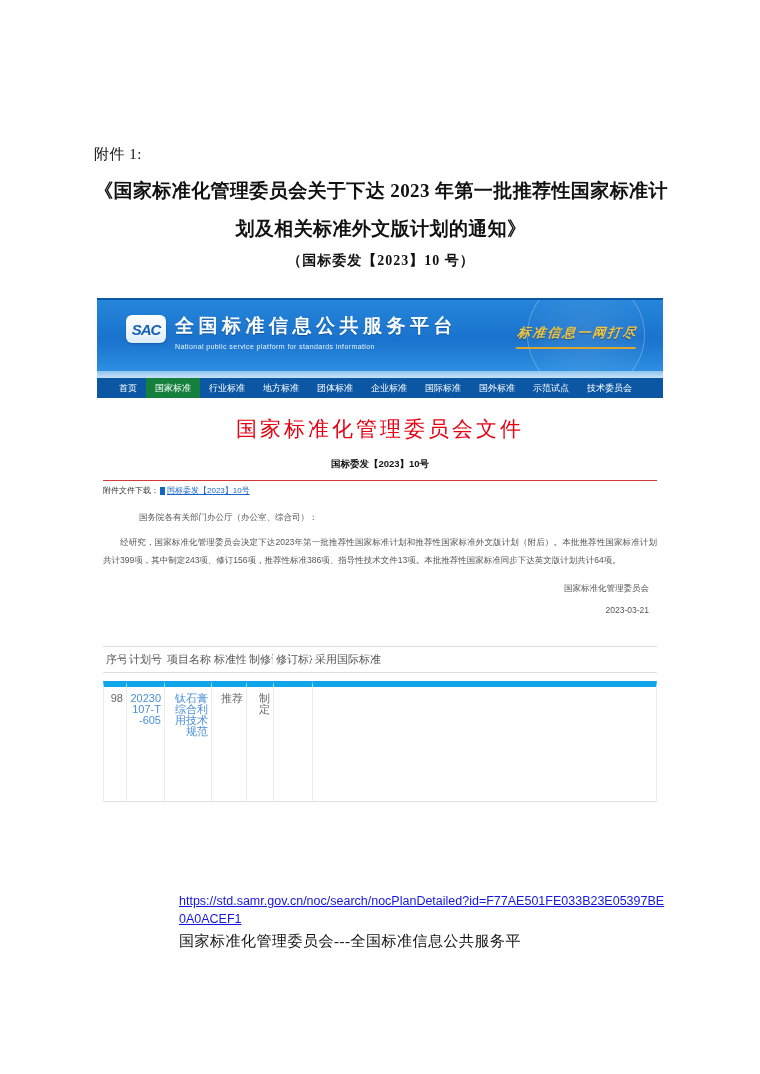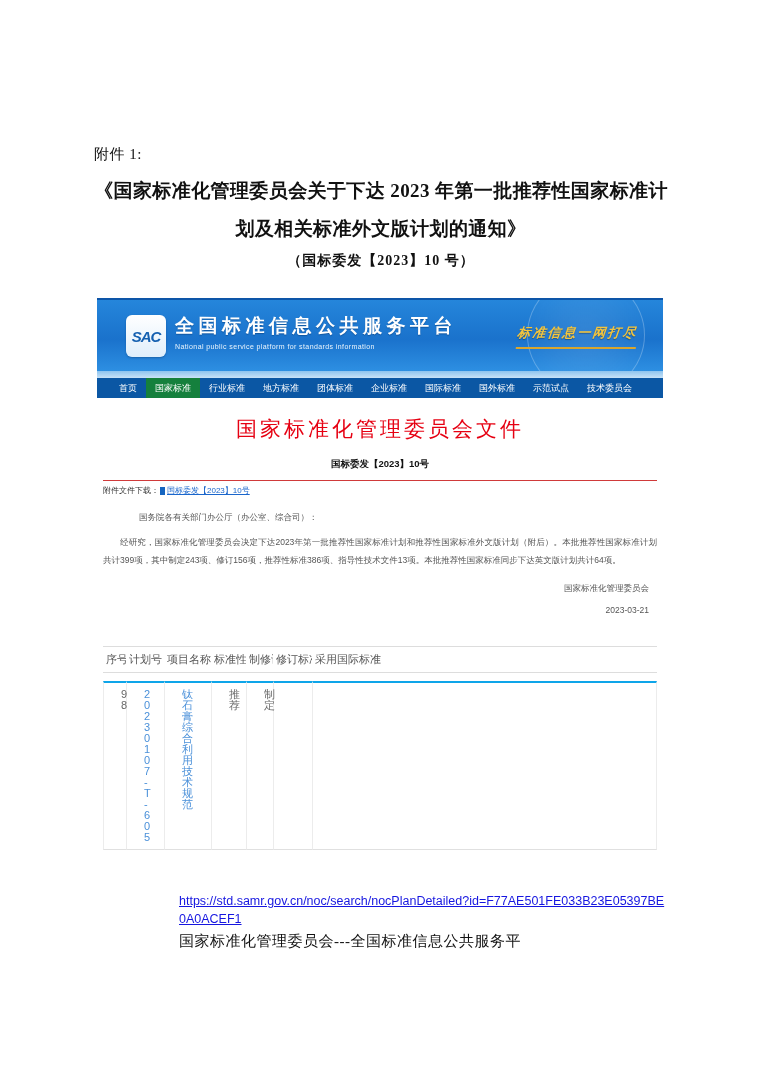--- a/index.html
+++ b/index.html
@@ -25,21 +25,21 @@
     position:relative; height:73px; overflow:hidden;
     background:linear-gradient(180deg,#2586db 0%,#1a72cc 55%,#2d8fe2 100%);
     border-top:2px solid #0d55a8;
   }
   .globe {
     position:absolute; right:18px; top:-24px; width:118px; height:118px;
     border-radius:50%; border:1px solid rgba(255,255,255,0.25);
     background:radial-gradient(circle at 50% 50%, rgba(255,255,255,0.10), rgba(255,255,255,0.02) 70%);
   }
   .logo {
-    position:absolute; left:29px; top:15px; width:40px; height:42px;
+    position:absolute; left:29px; top:15px; width:40px; height:28px;
     background:linear-gradient(180deg,#ffffff,#dfeefb); border-radius:6px;
     display:flex; align-items:center; justify-content:center;
     box-shadow:0 1px 2px rgba(0,40,90,0.35);
   }
   .logo-text { font-style:italic; font-weight:bold; font-size:15px; color:#1560b0; letter-spacing:-1px; }
   .brand { position:absolute; left:78px; top:13px; color:#fff; }
   .brand-cn { font-size:19px; letter-spacing:4.5px; font-weight:bold; text-shadow:0 1px 1px rgba(0,40,90,.4); }
   .brand-en { margin-top:4px; font-size:7px; letter-spacing:0.4px; color:#eaf4fd; }
   .slogan {
     position:absolute; right:26px; top:24px; color:#f3c43e; font-size:13px;
@@ -71,22 +71,22 @@
   .sign { margin-top:14px; text-align:right; font-size:8.5px; color:#555; padding-right:8px; }
   .sign.date { margin-top:10px; }
 
   .plan-table { width:100%; border-collapse:separate; border-spacing:0; margin-top:31px; font-size:11px; color:#666; table-layout:fixed; }
   .plan-table th {
     border-top:1px solid #ddd; border-bottom:1px solid #ddd;
     font-weight:400; text-align:left; padding:5px 3px; color:#555; white-space:nowrap; overflow:hidden;
   }
   .plan-table tr.spacer td { height:8px; border:none; }
   .plan-table tr.data-row td {
-    border-top:2px solid #0ea5e9; border-bottom:1px solid #e0e0e0; border-left:1px solid #ececec;
-    height:121px; vertical-align:top; padding:6px 17px; word-break:break-all; line-height:11px;
+    border-top:6px solid #0ea5e9; border-bottom:1px solid #e0e0e0; border-left:1px solid #ececec;
+    height:121px; vertical-align:top; padding:6px 3px; word-break:break-all; line-height:11px;text-align:right;
   }
   .plan-table tr.data-row td:last-child { border-right:1px solid #ececec; }
   .cell-link { color:#4a90d9; text-decoration:none; cursor:pointer; }
 
   
   .footer { margin:26px 0 0 85px; }
   .footer-url {
     font-family:"Liberation Sans","DejaVu Sans",sans-serif;
     font-size:12.5px; color:#1616e0; text-decoration:underline; cursor:pointer; word-break:break-all;
   }

